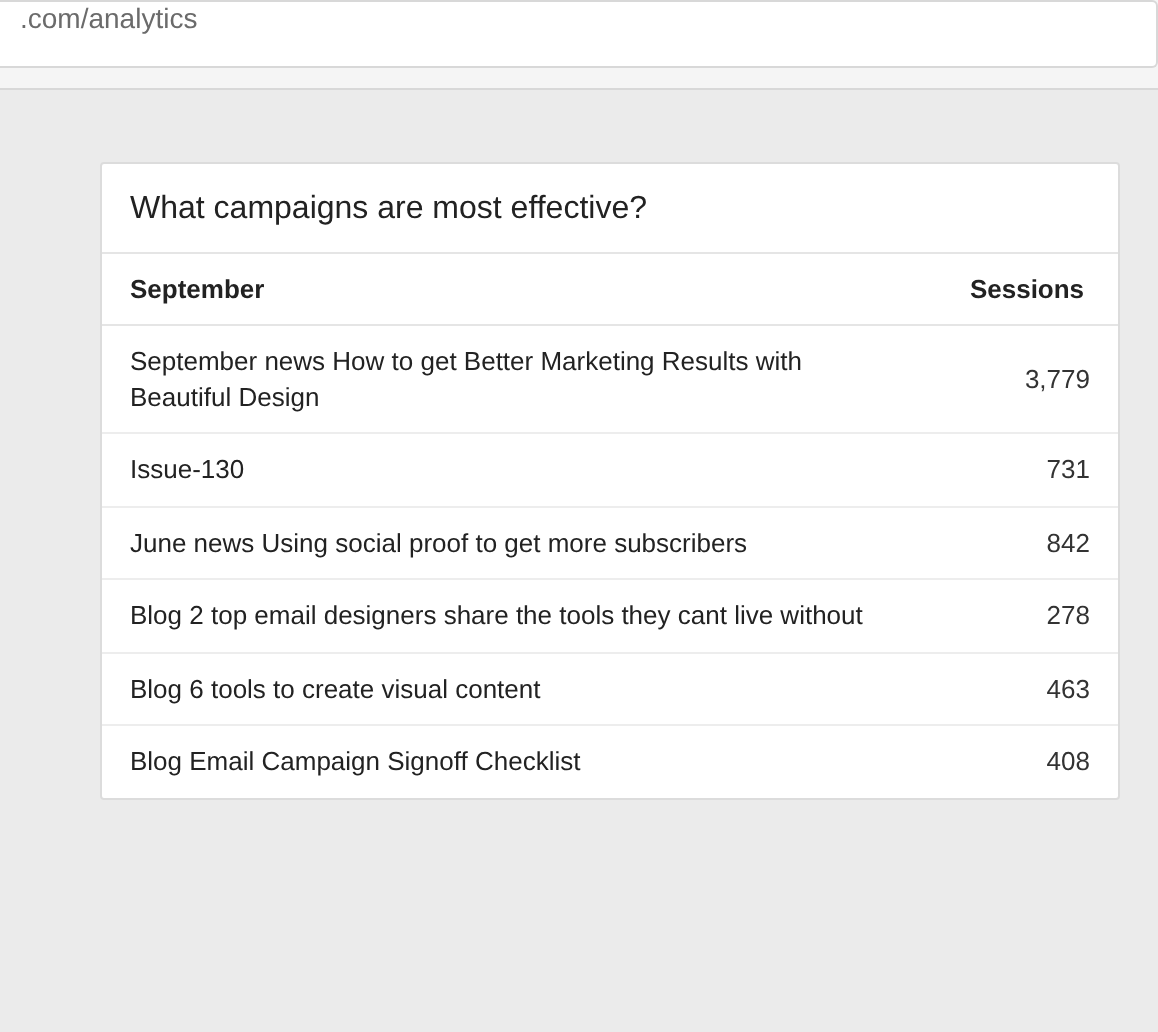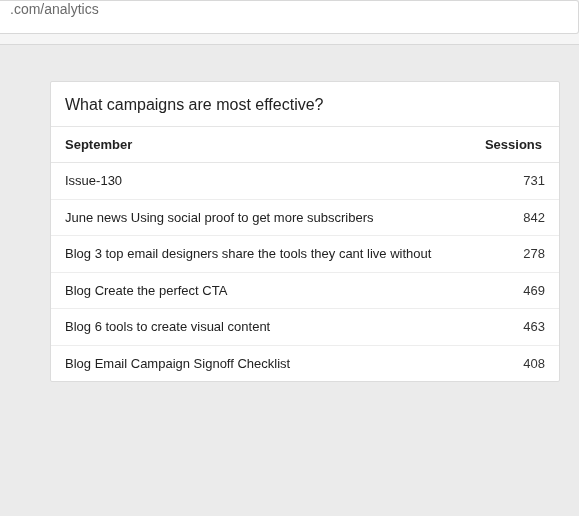--- a/index.html
+++ b/index.html
@@ -93,34 +93,34 @@
     <div class="card-title">What campaigns are most effective?</div>
     <table>
       <thead>
         <tr>
           <th>September</th>
           <th class="num">Sessions</th>
         </tr>
       </thead>
       <tbody>
         <tr>
+          <td class="name">September news How to get Better Marketing Results with Beautiful Design</td>
+          <td class="num">3,779</td>
+        </tr>
+        <tr>
           <td class="name">Issue-130</td>
           <td class="num">731</td>
         </tr>
         <tr>
           <td class="name">June news Using social proof to get more subscribers</td>
           <td class="num">842</td>
         </tr>
         <tr>
-          <td class="name">Blog 3 top email designers share the tools they cant live without</td>
+          <td class="name">Blog 2 top email designers share the tools they cant live without</td>
           <td class="num">278</td>
-        </tr>
-        <tr>
-          <td class="name">Blog Create the perfect CTA</td>
-          <td class="num">469</td>
         </tr>
         <tr>
           <td class="name">Blog 6 tools to create visual content</td>
           <td class="num">463</td>
         </tr>
         <tr>
           <td class="name">Blog Email Campaign Signoff Checklist</td>
           <td class="num">408</td>
         </tr>
 

